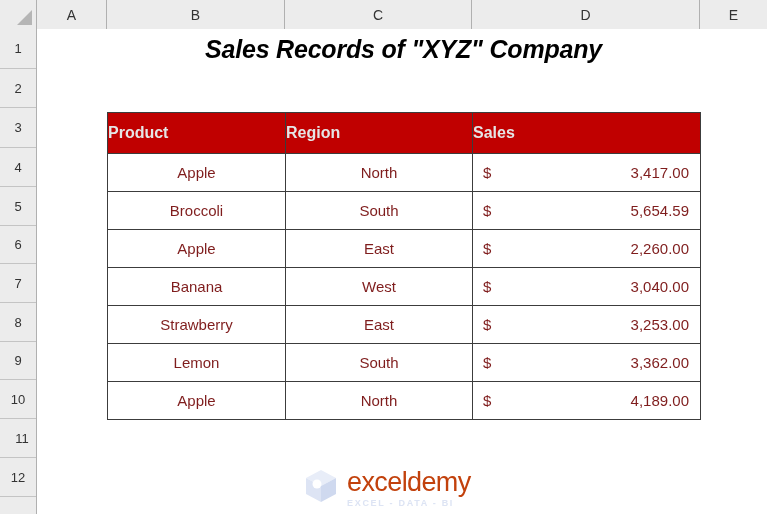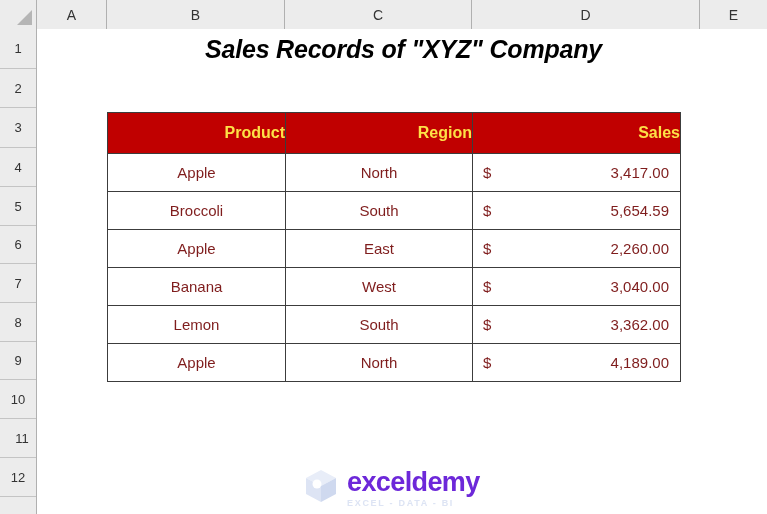--- a/index.html
+++ b/index.html
@@ -79,49 +79,49 @@
     border:1.5px solid #3c3c3c;
     height:38px;
     padding:0;
     box-sizing:border-box;
     font-size:15px;
     color:#7f1d1d;
     font-weight:normal;
   }
   .data-table thead th{
     background:#c00000;
-    color:#fde047;
+    color:#e5e5e5;
     font-weight:bold;
     font-size:16px;
-    text-align:right;
+    text-align:left;
     height:41px;
   }
   .c-prod{width:178px;text-align:center;}
   .c-reg{width:187px;text-align:center;}
-  .c-sale{width:208px;}
+  .c-sale{width:228px;}
   .money{
     display:flex;align-items:center;
     height:100%;
     padding:0 11px 0 10px;
     box-sizing:border-box;
   }
   .money .cur{flex:0 0 auto;}
   .money .amt{flex:1 1 auto;text-align:right;padding-left:10px;}
 
   
   .watermark{
     position:absolute;left:265px;top:437px;
     width:200px;height:44px;
     display:flex;align-items:center;gap:7px;
     opacity:1;pointer-events:none;
   }
   .wm-cube{flex:0 0 auto;}
   .wm-text{display:flex;flex-direction:column;line-height:1;}
   .wm-name{
-    font-size:27px;font-weight:bold;color:#6d28d9;
+    font-size:27px;font-weight:normal;color:#c2410c;
     letter-spacing:-0.6px;
   }
   .wm-sub{
     font-size:9px;font-weight:bold;color:#dde4f4;
     letter-spacing:1.7px;margin-top:3px;
   }
 </style>
 </head>
 <body>
 
@@ -170,20 +170,30 @@
             </div>
           </td>
         </tr>
         <tr>
           <td class="c-prod">Banana</td>
           <td class="c-reg">West</td>
           <td class="c-sale">
             <div class="money">
               <span class="cur">$</span>
               <span class="amt">3,040.00</span>
+            </div>
+          </td>
+        </tr>
+        <tr>
+          <td class="c-prod">Strawberry</td>
+          <td class="c-reg">East</td>
+          <td class="c-sale">
+            <div class="money">
+              <span class="cur">$</span>
+              <span class="amt">3,253.00</span>
             </div>
           </td>
         </tr>
         <tr>
           <td class="c-prod">Lemon</td>
           <td class="c-reg">South</td>
           <td class="c-sale">
             <div class="money">
               <span class="cur">$</span>
               <span class="amt">3,362.00</span>

